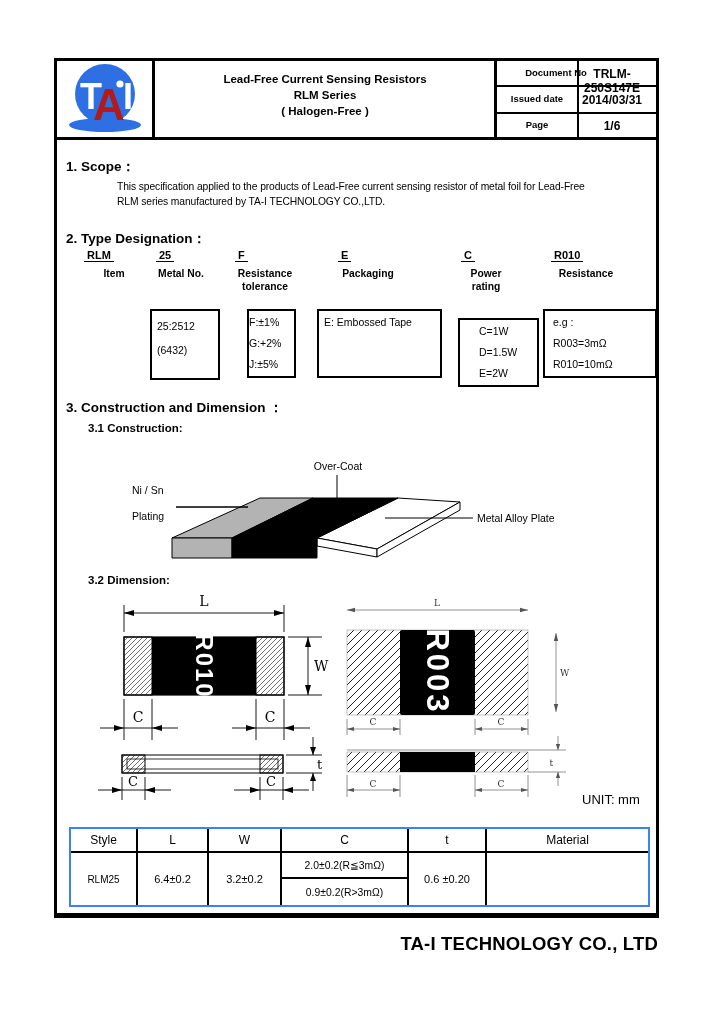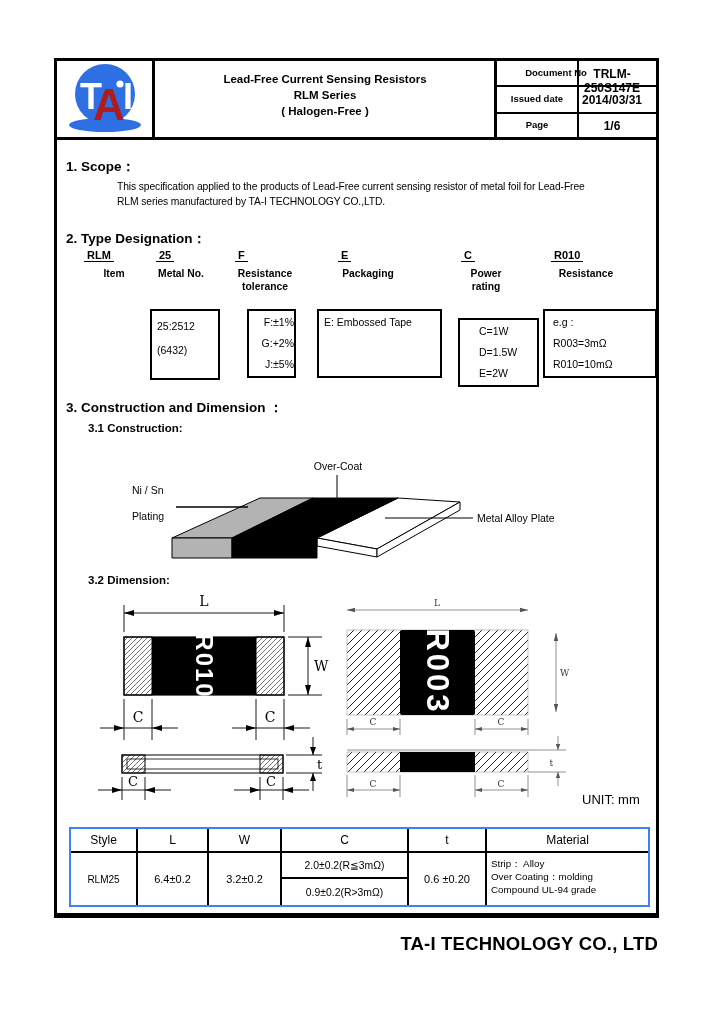--- a/index.html
+++ b/index.html
@@ -84,21 +84,21 @@
 <div class="abs collabel" style="left:153px;top:267px;width:56px;">Metal No.</div>
 <div class="abs collabel" style="left:228px;top:267px;width:74px;">Resistance tolerance</div>
 <div class="abs collabel" style="left:328px;top:267px;width:80px;">Packaging</div>
 <div class="abs collabel" style="left:461px;top:267px;width:50px;">Power rating</div>
 <div class="abs collabel" style="left:546px;top:267px;width:80px;">Resistance</div>
 
 <div class="abs tbox two" style="left:150px;top:309px;width:61px;height:64px;padding:3px 0 0 5px;">
     <div>25:2512</div>
     <div>(6432)</div>
   </div>
-<div class="abs tbox" style="left:247px;top:309px;width:45px;height:64px;text-align:right;padding-top:1px;">
+<div class="abs tbox" style="left:247px;top:309px;width:45px;height:64px;text-align:left;padding-top:1px;">
     <div>F:±1%</div>
     <div>G:+2%</div>
     <div>J:±5%</div>
   </div>
 <div class="abs tbox" style="left:317px;top:309px;width:116px;height:64px;padding:1px 0 0 5px;">
     <div>E: Embossed Tape</div>
   </div>
 <div class="abs tbox" style="left:458px;top:318px;width:58px;height:64px;padding:1px 0 0 19px;">
     <div>C=1W</div>
     <div>D=1.5W</div>
@@ -282,20 +282,15 @@
   <div class="cell hd br">C</div>
   <div class="cell hd br">t</div>
   <div class="cell hd">Material</div>
 
   <div class="cell br" style="grid-column:1;grid-row:2/4;font-size:10px;">RLM25</div>
   <div class="cell br" style="grid-column:2;grid-row:2/4;">6.4±0.2</div>
   <div class="cell br" style="grid-column:3;grid-row:2/4;">3.2±0.2</div>
   <div class="cell br small" style="grid-column:4;grid-row:2;border-bottom:2px solid #000;">2.0±0.2(R≦3mΩ)</div>
   <div class="cell br small" style="grid-column:4;grid-row:3;">0.9±0.2(R&gt;3mΩ)</div>
   <div class="cell br" style="grid-column:5;grid-row:2/4;">0.6 ±0.20</div>
-  <div class="mat">
-      <div>Strip：  Alloy</div>
-      <div>Over Coating：molding</div>
-      <div>Compound UL-94 grade</div>
-    </div>
 </div>
 
 <div class="abs footer">TA-I TECHNOLOGY CO., LTD</div>
 
 </body></html>

